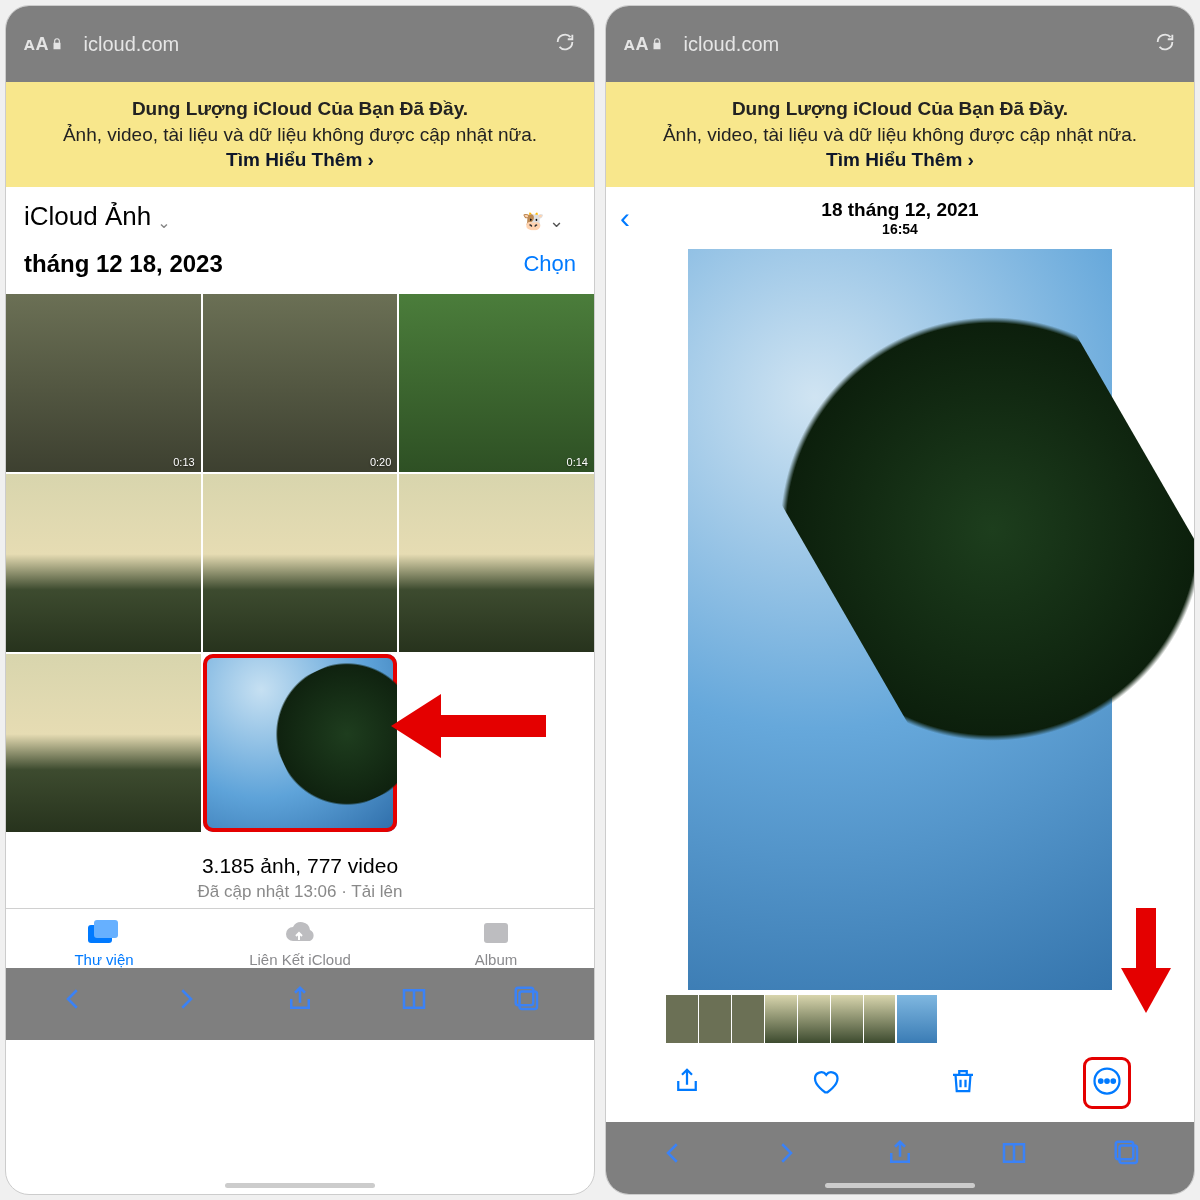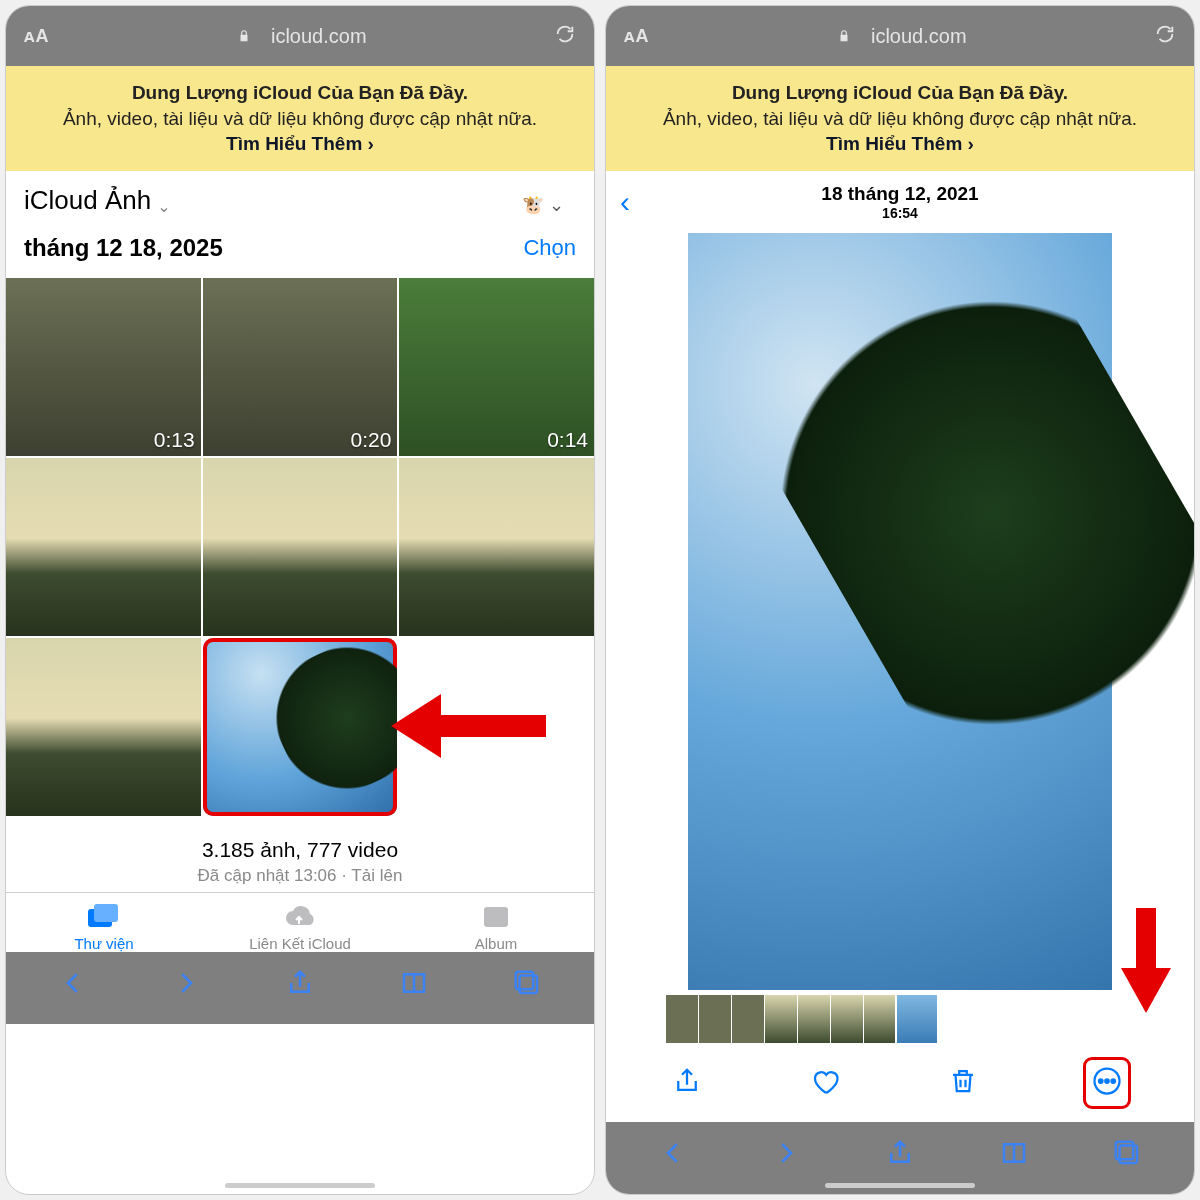--- a/index.html
+++ b/index.html
@@ -1,33 +1,33 @@
 <!DOCTYPE html>
 <html><head>
 <meta charset="utf-8">
 <style>
   * { margin:0; padding:0; box-sizing:border-box; font-family:-apple-system,BlinkMacSystemFont,"Segoe UI",sans-serif; }
   body { background:#f0f0f0; width:1200px; height:1200px; display:flex; gap:10px; padding:5px; }
   .phone { flex:1; background:#fff; border-radius:24px; overflow:hidden; height:1190px; display:flex; flex-direction:column; border:1px solid #ccc; position:relative;}
-  .addressbar { background:#7f7f7f; height:60px; display:flex; align-items:center; padding:0 18px; color:#e5e5e5; }
+  .addressbar { background:#7f7f7f; height:76px; display:flex; align-items:center; padding:0 18px; color:#e5e5e5; }
   .addressbar .aa { font-weight:600; letter-spacing:1px; font-size:18px;}
-  .addressbar .url { flex:1; text-align:center; font-size:20px; display:flex; align-items:center; justify-content:center; gap:20px;}
+  .addressbar .url { flex:1; text-align:center; font-size:20px; display:flex; align-items:center; gap:20px;}
   .addressbar .reload svg { width:22px; height:22px; stroke:#e5e5e5; fill:none; stroke-width:2;}
   .banner { background:#f8e78c; padding:14px 40px; text-align:center; font-size:19px; color:#222; line-height:1.35;}
   .banner .link { color:#0f172a; font-weight:600;}
   .section-header { display:flex; align-items:flex-end; padding:14px 30px 8px 18px; gap:6px;}
   .section-header .title { font-size:26px; font-weight:400;}
   .section-header .chev { color:#888;}
   .account { display:flex; align-items:center; gap:4px; margin-left:auto; font-size:18px; color:#555;}
   .date-row { display:flex; align-items:center; padding:10px 18px 16px 18px;}
   .date-row .date { font-size:24px; font-weight:600; flex:1;}
   .date-row .select-btn { color:#007aff; font-size:22px;}
   .grid { display:grid; grid-template-columns:repeat(3,1fr); gap:2px; background:#fff;}
   .thumb { position:relative; height:178px; background:#999; overflow:hidden;}
-  .thumb .dur { position:absolute; right:6px; bottom:4px; color:#fff; font-size:21px; font-weight:500; text-shadow:0 1px 2px rgba(0,0,0,.6);}
+  .thumb .dur { position:absolute; right:6px; bottom:4px; color:#fff; font-size:11px; font-weight:500; text-shadow:0 1px 2px rgba(0,0,0,.6);}
   .thumb.highlight { outline:4px solid #e40000; outline-offset:-4px; border-radius:10px;}
   
   .t-ground { background:linear-gradient(#6b7055,#3d4030);}
   .t-grass  { background:linear-gradient(#4b7d3b,#2e5024);}
   .t-sunset { background:linear-gradient(#d8d5ad 0%,#e6dcb3 45%,#3d4b2f 65%,#27331d 100%);}
   .t-sky    { background:radial-gradient(circle at 30% 20%,#c6e0f2 0,#5ea3d9 55%,#2d6ca8 100%);}
   .t-sky::after { content:""; position:absolute; right:-20px; top:10px; width:140px; height:140px; background:radial-gradient(circle,#1e3d1e 0,#0f220f 70%,transparent 72%); transform:rotate(-25deg);}
   .footer-info { text-align:center; padding:22px 0 6px 0;}
   .footer-info .count { font-size:21px; font-weight:500;}
   .footer-info .sub { font-size:17px; color:#898989; margin-top:4px;}
@@ -89,21 +89,21 @@
   <div class="section-header">
     <span class="title">iCloud Ảnh</span>
     <span class="chev">⌄</span>
     <span class="account">
       <span>🐮</span>
       <span>⌄</span>
     </span>
   </div>
 
   <div class="date-row">
-    <span class="date">tháng 12 18, 2025</span>
+    <span class="date">tháng 12 18, 2023</span>
     <span class="select-btn">Chọn</span>
   </div>
 
   <div class="grid">
     <div class="thumb t-ground">
         <span class="dur">0:13</span>
       </div>
     <div class="thumb t-ground">
         <span class="dur">0:20</span>
       </div>

